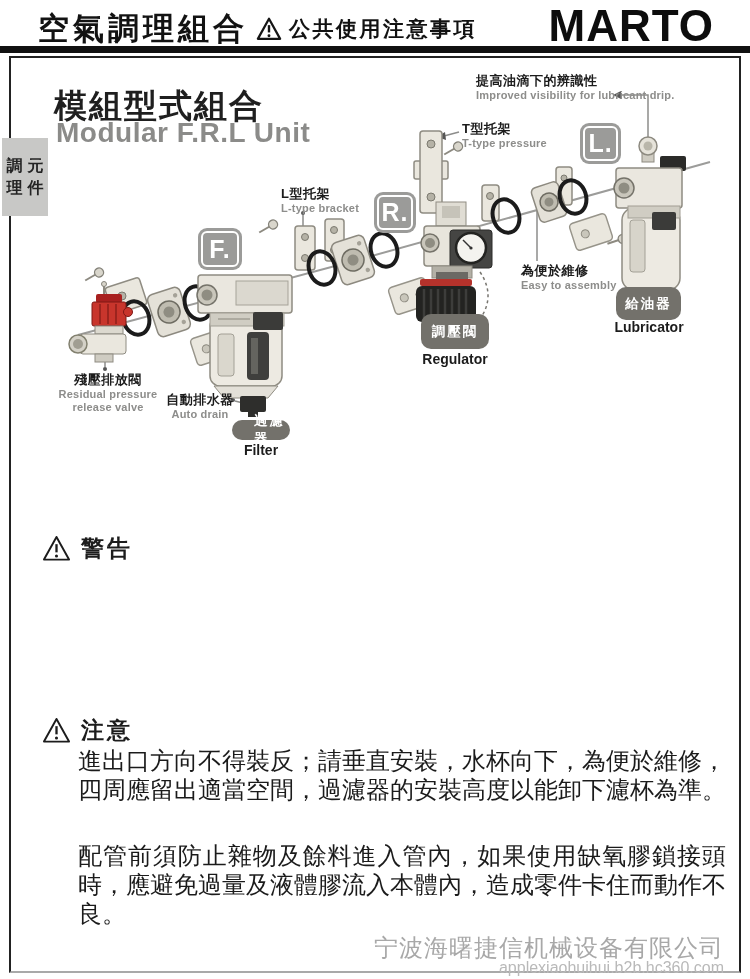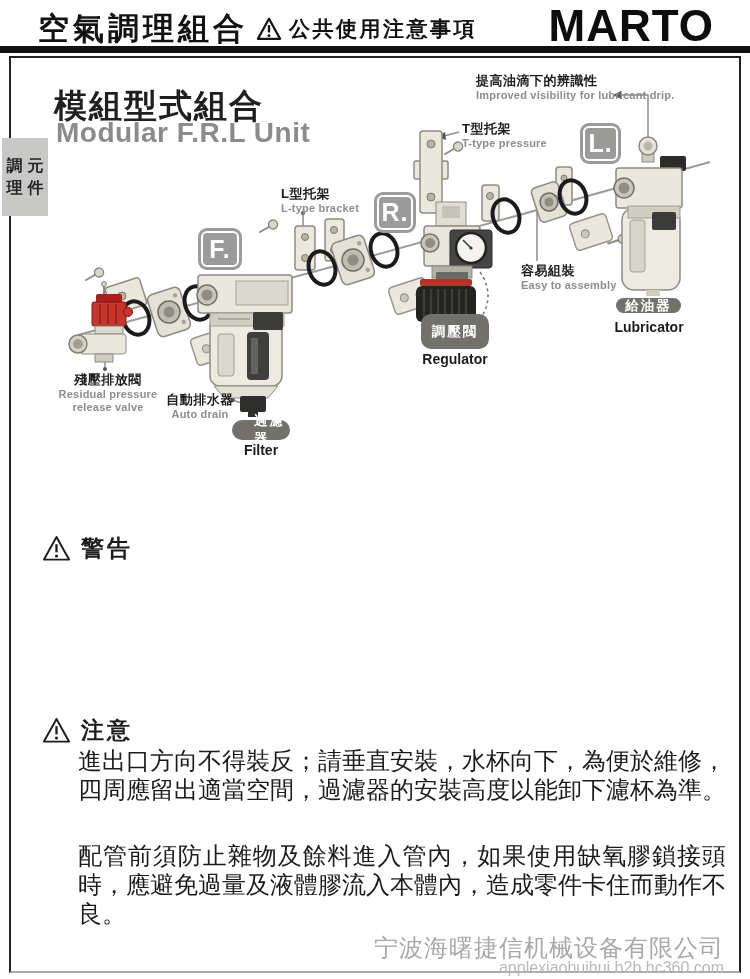--- a/index.html
+++ b/index.html
@@ -300,21 +300,21 @@
   </div>
   <div class="callout" style="left:462px;top:121px;">
     <div class="c-zh">T型托架</div>
     <div class="c-en">T-type pressure</div>
   </div>
   <div class="callout" style="left:281px;top:186px;">
     <div class="c-zh">L型托架</div>
     <div class="c-en">L-type bracket</div>
   </div>
   <div class="callout" style="left:521px;top:263px;">
-    <div class="c-zh">容易組裝</div>
+    <div class="c-zh">為便於維修</div>
     <div class="c-en">Easy to assembly</div>
   </div>
   <div class="callout center" style="left:58px;top:372px;width:100px;">
     <div class="c-zh">殘壓排放閥</div>
     <div class="c-en">Residual pressure release valve</div>
   </div>
   <div class="callout center" style="left:166px;top:392px;width:68px;">
     <div class="c-zh">自動排水器</div>
     <div class="c-en">Auto drain</div>
   </div>
@@ -322,21 +322,21 @@
   <div class="pill" style="left:232px;top:420px;width:58px;height:20px;padding-left:22px;">
     <span>過濾器</span>
     </div>
   <div class="pill-en" style="left:232px;top:442px;width:58px;">Filter</div>
 
   <div class="pill" style="left:421px;top:314px;width:68px;height:35px;">
     <span>調壓閥</span>
     </div>
   <div class="pill-en" style="left:416px;top:351px;width:78px;">Regulator</div>
 
-  <div class="pill" style="left:616px;top:298px;width:65px;height:15px;">
+  <div class="pill" style="left:616px;top:287px;width:65px;height:33px;">
     <span>給油器</span>
     </div>
   <div class="pill-en" style="left:610px;top:319px;width:78px;">Lubricator</div>
 
   <div class="sec-head" style="top:533px;">
     <svg width="29" height="27" viewBox="0 0 30 28">
       <path d="M15 2 L28 25.5 L2 25.5 Z" fill="none" stroke="#1c1c1c" stroke-width="2" stroke-linejoin="round"></path>
       <line x1="15" y1="9.5" x2="15" y2="18" stroke="#1c1c1c" stroke-width="2.4"></line>
       <circle cx="15" cy="21.8" r="1.6" fill="#1c1c1c"></circle>
     </svg>

